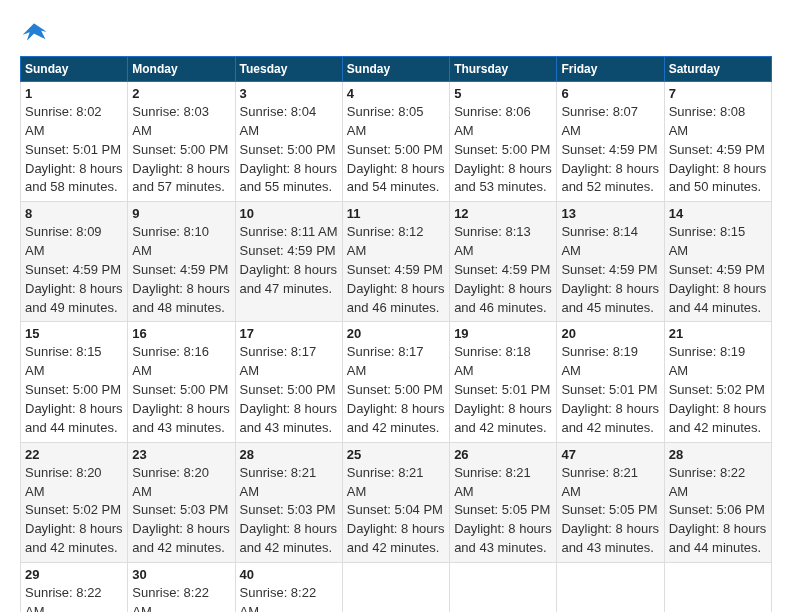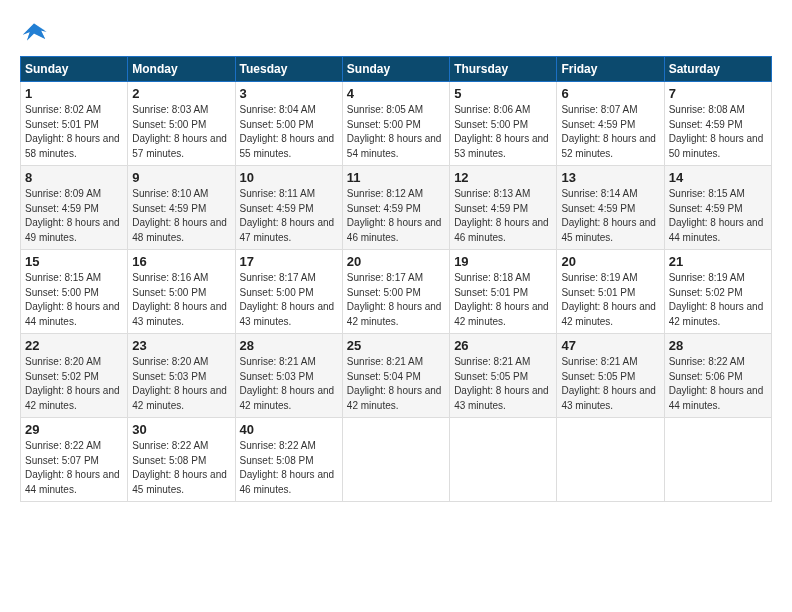--- a/index.html
+++ b/index.html
@@ -79,21 +79,21 @@
       background: #f5f5f5;
     }
     .day-number {
       font-size: 13px;
       font-weight: bold;
       color: #222;
       display: block;
       margin-bottom: 2px;
     }
     .day-info {
-      font-size: 10px;
+      font-size: 13px;
       line-height: 1.45;
       color: #333;
     }
     .empty-cell {
       background: #fff !important;
     }
     .last-row td {
       height: 68px;
     }
   </style>

